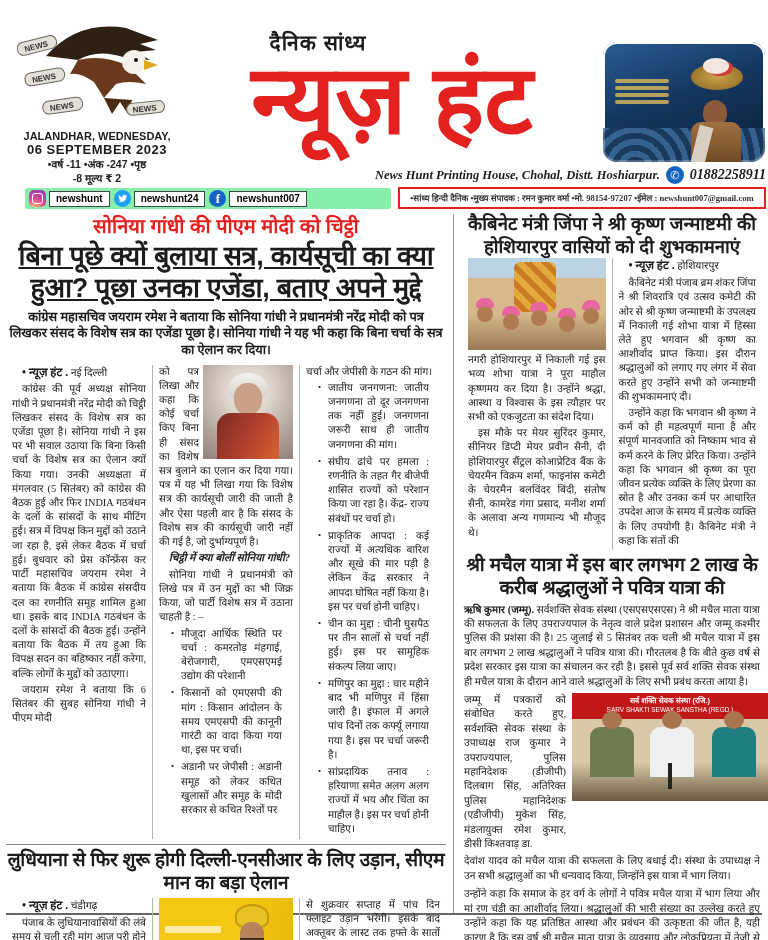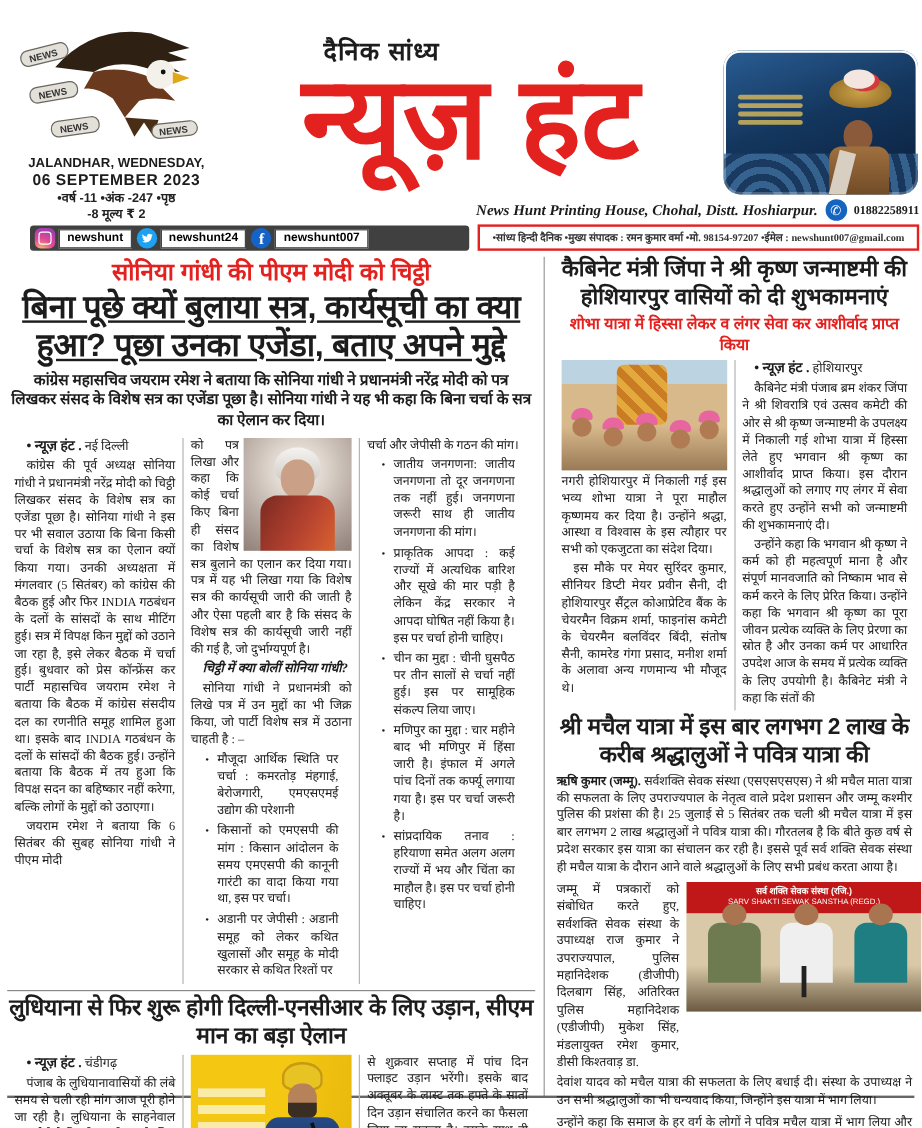--- a/index.html
+++ b/index.html
@@ -31,23 +31,23 @@
   .gcard .torso{position:absolute;left:88px;top:80px;width:50px;height:42px;border-radius:10px 10px 0 0;
          background:linear-gradient(#a0703f,#6f4a26);}
   .gcard .sash{position:absolute;left:92px;top:84px;width:14px;height:38px;background:#d8cfc2;transform:rotate(14deg);}
   .gcard .txt{position:absolute;left:8px;top:34px;width:62px;}
   .gcard .txt i{display:block;height:4px;margin:3px 4px;background:#e8c35a;opacity:.75;border-radius:2px;}
   .addr-row{position:absolute;left:352px;top:166px;width:414px;display:flex;align-items:center;
             justify-content:flex-end;gap:6px;}
   .addr{font-size:12.5px;font-weight:bold;font-style:italic;}
   .phone-ic{width:18px;height:18px;border-radius:50%;background:#1565c0;color:#fff;display:flex;
             align-items:center;justify-content:center;font-size:11px;flex:0 0 auto;}
-  .phone-no{font-size:10px;font-weight:bold;}
-  
-  .bluebar{position:absolute;left:25px;top:188px;width:366px;height:21px;background:#404040;
+  .phone-no{font-size:14px;font-weight:bold;font-style:italic;}
+  
+  .bluebar{position:absolute;left:25px;top:188px;width:366px;height:21px;background:#86efac;
            border-radius:3px;display:flex;align-items:center;gap:4px;padding:0 4px;box-sizing:border-box;}
   .sgroup{display:flex;align-items:center;gap:3px;}
   .sicon{width:17px;height:17px;border-radius:50%;display:flex;align-items:center;justify-content:center;flex:0 0 auto;}
   .ig{border-radius:5px;background:radial-gradient(circle at 30% 110%,#fdc468,#df4996 45%,#8a3ab9);}
   .ig b{width:9px;height:9px;border:1.6px solid #fff;border-radius:3px;display:block;}
   .tw{background:#1da1f2;}
   .fb{background:#1663c7;color:#fff;font-family:"Liberation Serif",serif;font-weight:bold;font-size:13px;}
   .slabel{background:#fff;border:1px solid #444;font-family:"Liberation Sans",sans-serif;
           font-size:10px;font-weight:bold;padding:0 6px;line-height:14px;color:#000;}
   .infobox{position:absolute;left:398px;top:187px;width:368px;height:22px;border:2px solid #e3211f;
@@ -237,20 +237,21 @@
           <ul class="blt">
             <li>मौजूदा आर्थिक स्थिति पर चर्चा : कमरतोड़ मंहगाई, बेरोजगारी, एमएसएमई उद्योग की परेशानी</li>
             <li>किसानों को एमएसपी की मांग : किसान आंदोलन के समय एमएसपी की कानूनी गारंटी का वादा किया गया था, इस पर चर्चा।</li>
             <li>अडानी पर जेपीसी : अडानी समूह को लेकर कथित खुलासों और समूह के मोदी सरकार से कथित रिश्तों पर</li>
           </ul>
         </div>
         <div class="col">
           <p class="noind">चर्चा और जेपीसी के गठन की मांग।</p>
           <ul class="blt">
             <li>जातीय जनगणना: जातीय जनगणना तो दूर जनगणना तक नहीं हुई। जनगणना जरूरी साथ ही जातीय जनगणना की मांग।</li>
+            <li>संघीय ढांचे पर हमला : रणनीति के तहत गैर बीजेपी शासित राज्यों को परेशान किया जा रहा है। केंद्र- राज्य संबंधों पर चर्चा हो।</li>
             <li>प्राकृतिक आपदा : कई राज्यों में अत्यधिक बारिश और सूखे की मार पड़ी है लेकिन केंद्र सरकार ने आपदा घोषित नहीं किया है। इस पर चर्चा होनी चाहिए।</li>
             <li>चीन का मुद्दा : चीनी घुसपैठ पर तीन सालों से चर्चा नहीं हुई। इस पर सामूहिक संकल्प लिया जाए।</li>
             <li>मणिपुर का मुद्दा : चार महीने बाद भी मणिपुर में हिंसा जारी है। इंफाल में अगले पांच दिनों तक कर्फ्यू लगाया गया है। इस पर चर्चा जरूरी है।</li>
             <li>सांप्रदायिक तनाव : हरियाणा समेत अलग अलग राज्यों में भय और चिंता का माहौल है। इस पर चर्चा होनी चाहिए।</li>
           </ul>
         </div>
       </div>
     </div>
 
     <div class="hline"></div>
@@ -279,21 +280,20 @@
 
         </div>
       </div>
     </div>
   </div>
 
   <div class="sec-right">
 
     <div>
       <div class="h3">कैबिनेट मंत्री जिंपा ने श्री कृष्ण जन्माष्टमी की होशियारपुर वासियों को दी शुभकामनाएं</div>
-      <div class="deck-red">शोभा यात्रा में हिस्सा लेकर व लंगर सेवा कर आशीर्वाद प्राप्त किया</div>
       <div class="cols">
         <div class="col">
           <div class="ph ph-crowd">
             <div class="deity"></div>
             <div class="tb" style="left:8px;top:40px"></div>
               <div class="hd" style="left:9px;top:48px"></div>
             <div class="tb" style="left:34px;top:48px"></div>
               <div class="hd" style="left:35px;top:56px"></div>
             <div class="tb" style="left:62px;top:44px"></div>
               <div class="hd" style="left:63px;top:52px"></div>

